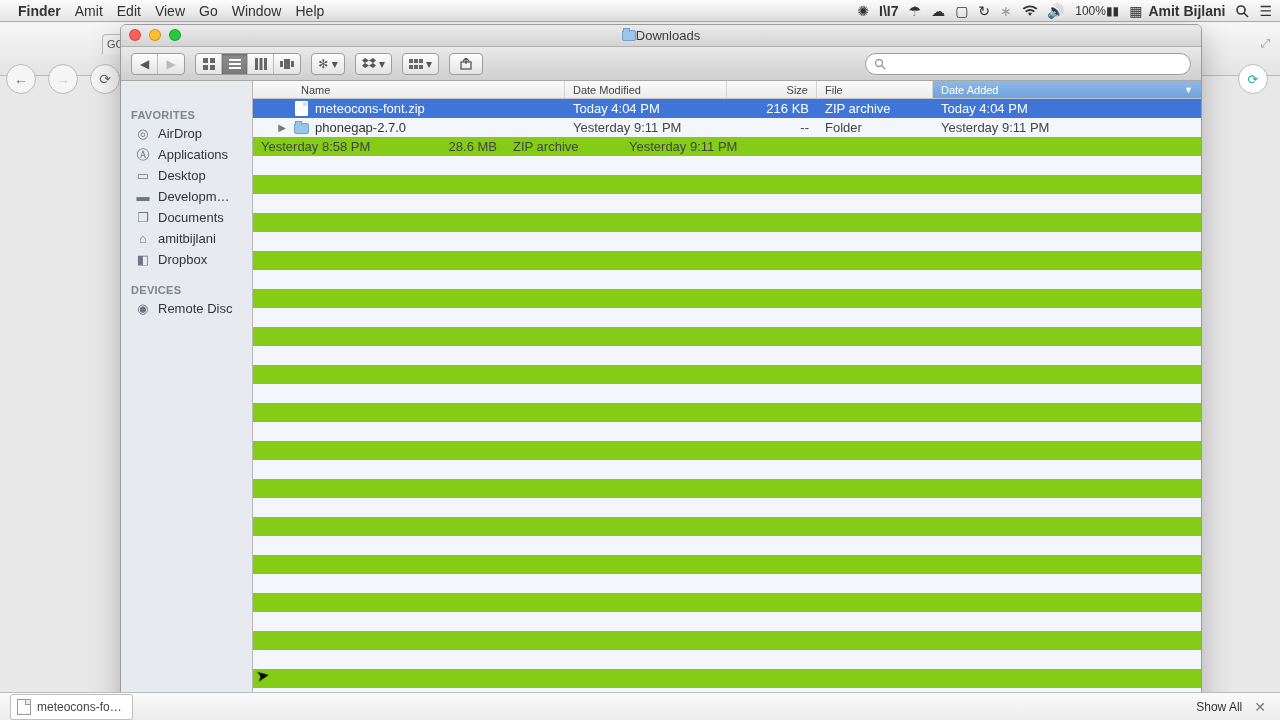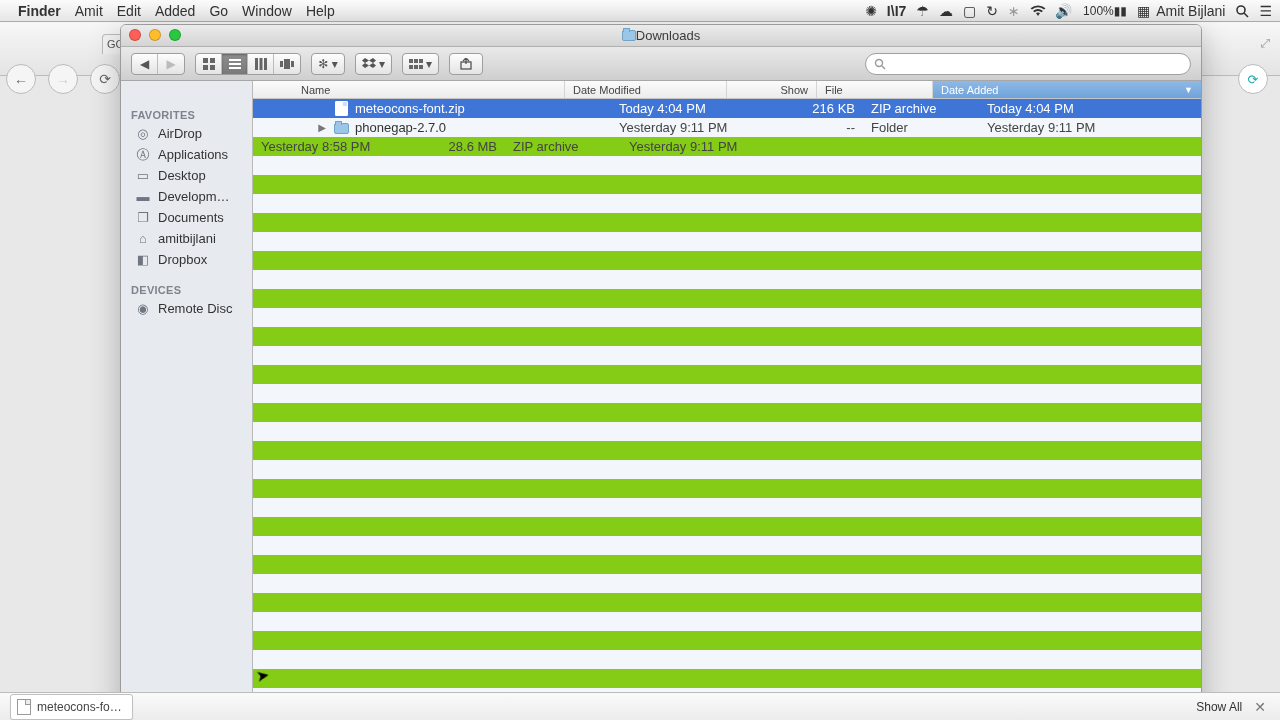--- a/index.html
+++ b/index.html
@@ -6,21 +6,21 @@
 body { width:1280px; height:720px; background:#e8e8e8; overflow:hidden; position:relative; font-size:13px; color:#333; -webkit-font-smoothing:antialiased; }
 
 
 .menubar { position:absolute; top:0; left:0; right:0; height:22px; background:linear-gradient(#fbfbfb,#e6e6e6); border-bottom:1px solid #aaa; display:flex; align-items:center; padding:0 8px; font-size:14px; }
 .menubar .apple { font-size:16px; margin-right:10px; }
 .menubar .app { font-weight:bold; margin-right:14px; }
 .menubar .menu-item { margin-right:14px; }
 .menubar .spacer { flex:1; }
 .menubar .status-item { margin-left:10px; display:inline-flex; align-items:center; }
 .menubar .battery { font-size:12px; }
-.menubar .user { font-size:14px; margin-left:6px; }
+.menubar .user { font-size:14px; margin-left:6px;font-weight:bold; }
 
 
 .bg-browser-top { position:absolute; top:22px; left:0; right:0; height:54px; background:linear-gradient(#f7f7f7,#e4e4e4); border-bottom:1px solid #bbb; }
 .bg-tab { position:absolute; top:34px; left:102px; width:36px; height:20px; background:#f2f2f2; border:1px solid #bbb; border-bottom:none; border-radius:4px 4px 0 0; font-size:11px; padding:3px 4px; color:#555; }
 .bg-nav { position:absolute; top:64px; left:6px; display:flex; align-items:center; gap:12px; color:#666; }
 .bg-nav .circ { width:30px; height:30px; border:1px solid #bbb; border-radius:50%; display:flex; align-items:center; justify-content:center; font-size:14px; background:#f5f5f5; }
 .bg-reload-right { position:absolute; top:64px; right:12px; width:30px; height:30px; border:1px solid #bbb; border-radius:50%; display:flex; align-items:center; justify-content:center; background:#fff; color:#2aa; }
 .bg-expand { position:absolute; top:36px; right:10px; color:#999; font-size:12px; }
 
 
@@ -58,21 +58,21 @@
 .col.size{flex:0 0 90px; justify-content:flex-end;}
 .col.kind{flex:0 0 116px;}
 .col.added{flex:1; background:linear-gradient(#8fb9e6,#6fa3db); color:#fff; position:relative; border-right:none;}
 .col.added .arrow { position:absolute; right:8px; font-size:9px; }
 
 .rows { flex:1; overflow:auto; }
 .row { height:19px; display:flex; align-items:center; font-size:13px; }
 .row:nth-child(even){ background:#f3f6fa; }
 .row.selected { background:#3e75d6; color:#fff; }
 .row .cell { padding:0 8px; overflow:hidden; white-space:nowrap; text-overflow:ellipsis; }
-.row .c-name { flex:0 0 312px; display:flex; align-items:center; gap:6px; padding-left:18px;margin-left:46px; }
+.row .c-name { flex:0 0 312px; display:flex; align-items:center; gap:6px; padding-left:24px; }
 .row .disclosure { width:10px; text-align:center; color:#777; font-size:10px; visibility:hidden; }
 .row.folder .disclosure { visibility:visible; }
 .row.selected .disclosure{color:#fff;}
 .row .fileicon { width:16px; height:16px; display:flex; align-items:center; justify-content:center; }
 .fi-zip { width:13px; height:15px; background:#fff; border:1px solid #888; border-radius:1px; position:relative; }
 .fi-zip:after{content:""; position:absolute; top:0; right:0; width:4px; height:4px; background:#ddd; border-left:1px solid #888; border-bottom:1px solid #888;}
 .row.selected .fi-zip{background:#fff; border-color:#fff;}
 .row.selected .fi-zip:after{background:#cbe0ff; border-color:#fff;}
 .fi-folder { width:15px; height:11px; background:#9cc6e8; border:1px solid #6fa3c9; border-radius:2px; position:relative; top:1px; }
 .fi-folder:before{content:""; position:absolute; top:-3px; left:0; width:5px; height:3px; background:#9cc6e8; border:1px solid #6fa3c9; border-bottom:none; border-radius:1px 1px 0 0;}
@@ -100,21 +100,21 @@
 svg { display:block; }
 </style>
 </head>
 <body>
 
 <div class="menubar">
   <span class="apple"></span>
   <span class="app">Finder</span>
   <span class="menu-item">Amit</span>
   <span class="menu-item">Edit</span>
-  <span class="menu-item">Added</span>
+  <span class="menu-item">View</span>
   <span class="menu-item">Go</span>
   <span class="menu-item">Window</span>
   <span class="menu-item">Help</span>
   <span class="spacer"></span>
   <span class="status-item">✺</span>
   <span class="status-item" style="font-weight:bold">I\I <span>7</span></span>
   <span class="status-item">☂</span>
   <span class="status-item">☁</span>
   <span class="status-item">▢</span>
   <span class="status-item">↻</span>
@@ -266,21 +266,21 @@
       <div class="side-item">
           <span class="ic">◉</span>
           <span>Remote Disc</span>
         </div>
     </div>
 
     <div class="content">
       <div class="cols">
         <div class="col name">Name</div>
         <div class="col mod">Date Modified</div>
-        <div class="col size">Show</div>
+        <div class="col size">Size</div>
         <div class="col kind">File</div>
         <div class="col added">
             <span>Date Added</span>
             <span class="arrow">▼</span>
           </div>
       </div>
       <div class="rows" id="rows">
           <div class="row selected">
             <div class="cell c-name">
               <span class="disclosure">▶</span>

